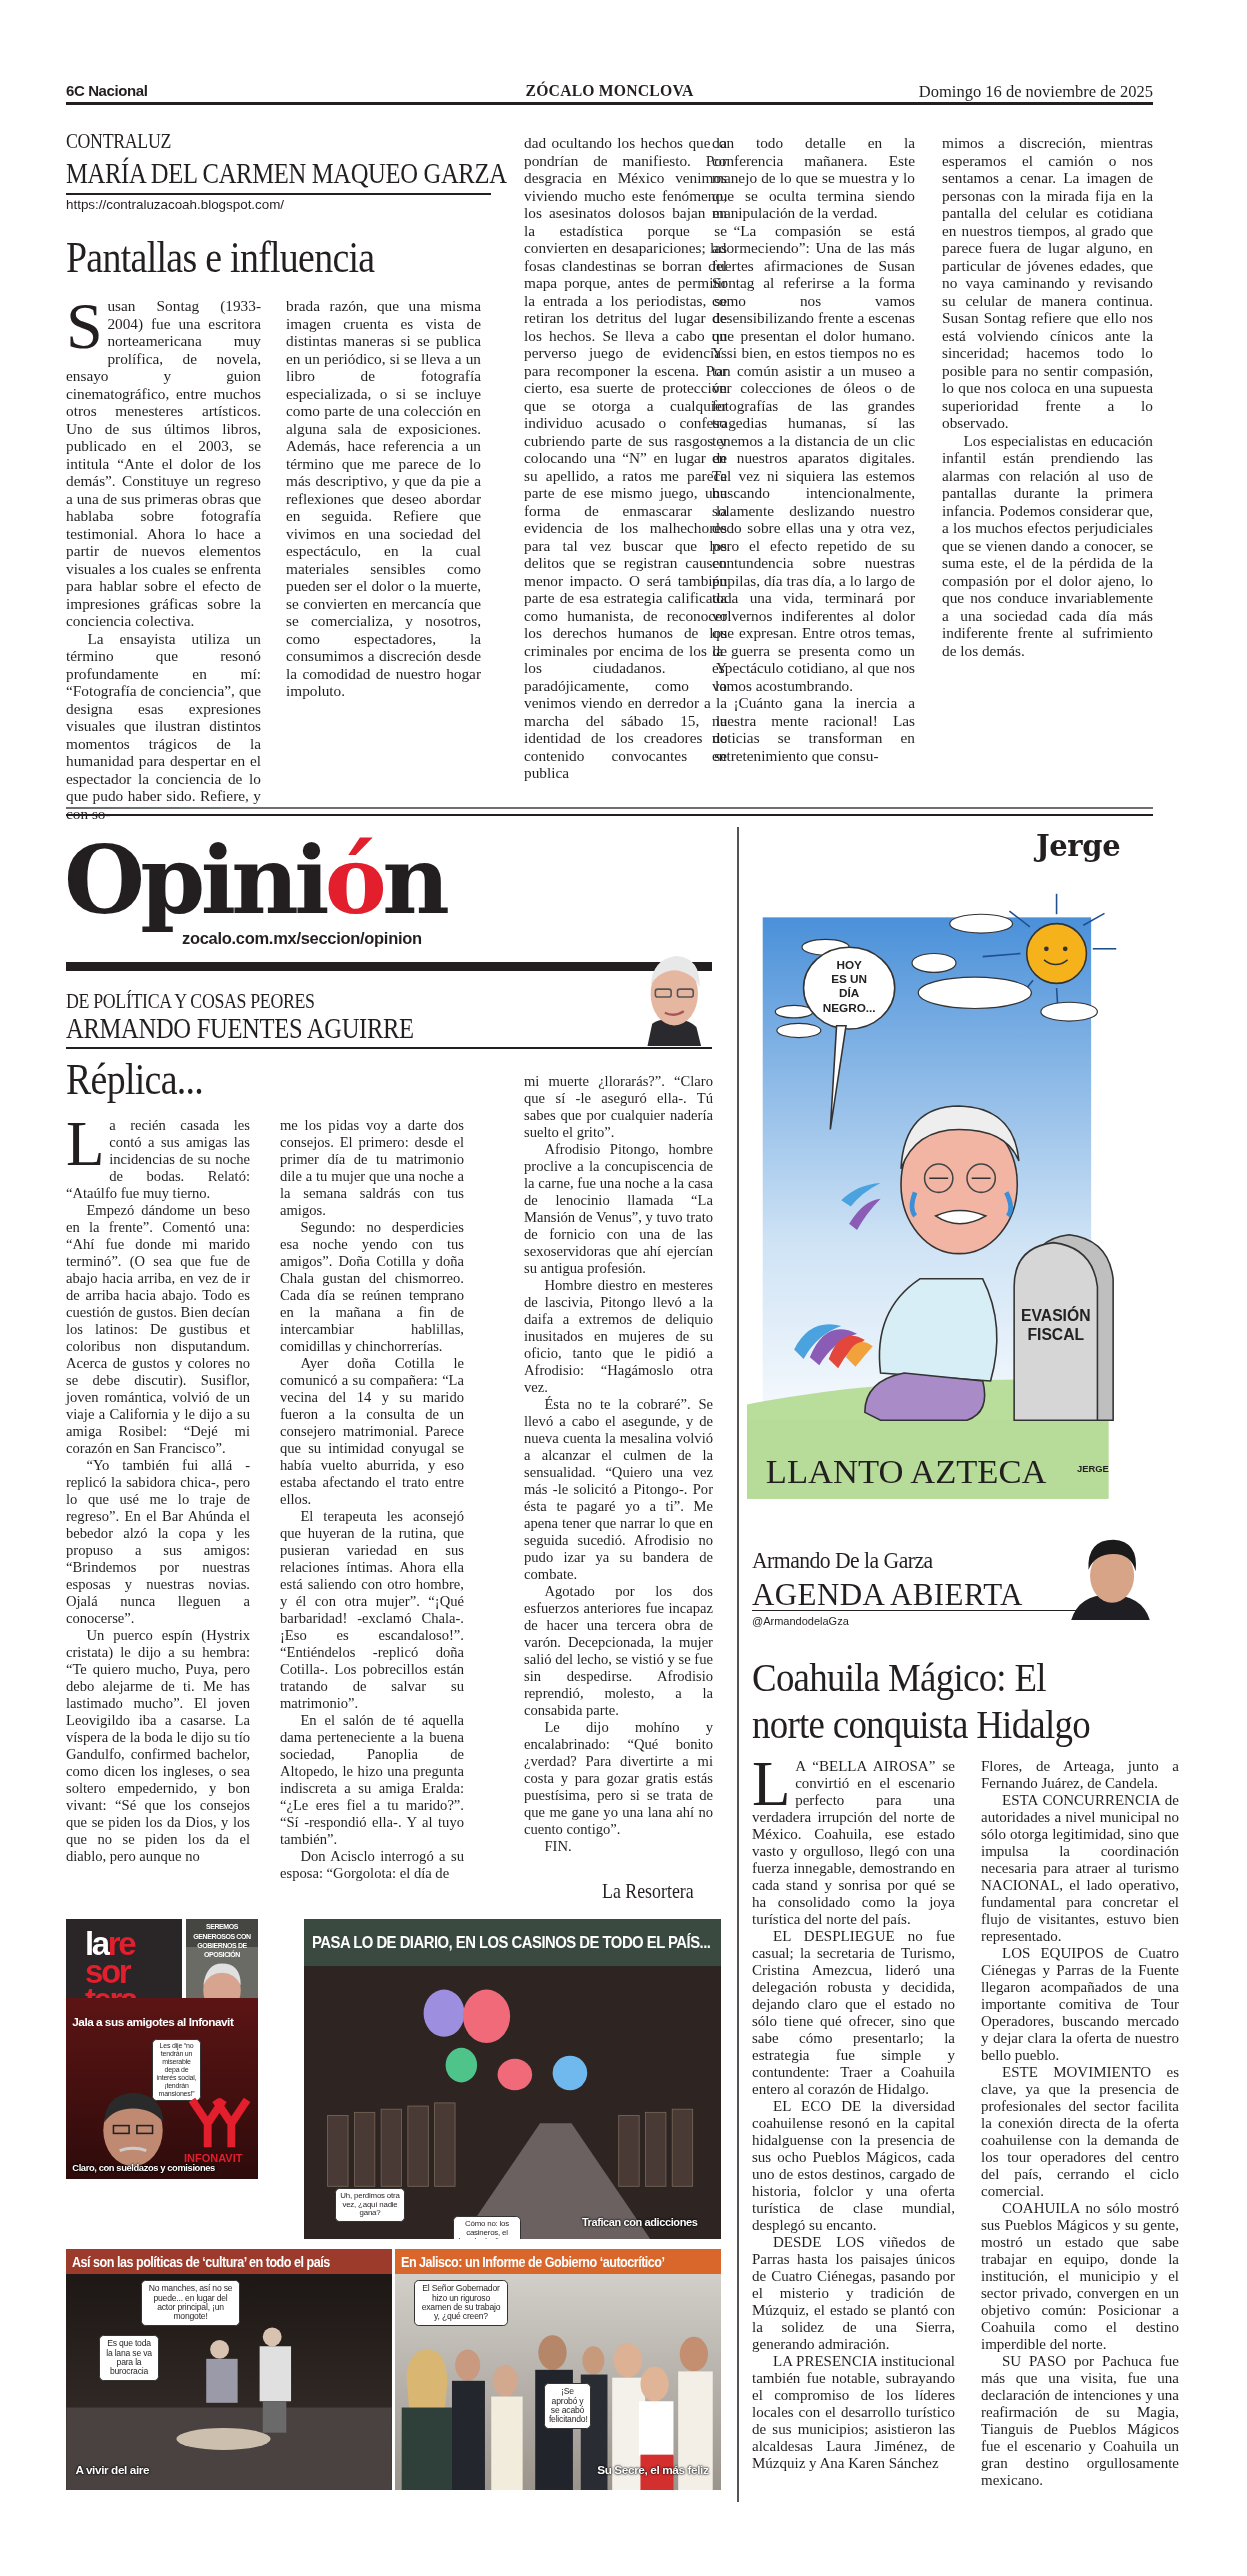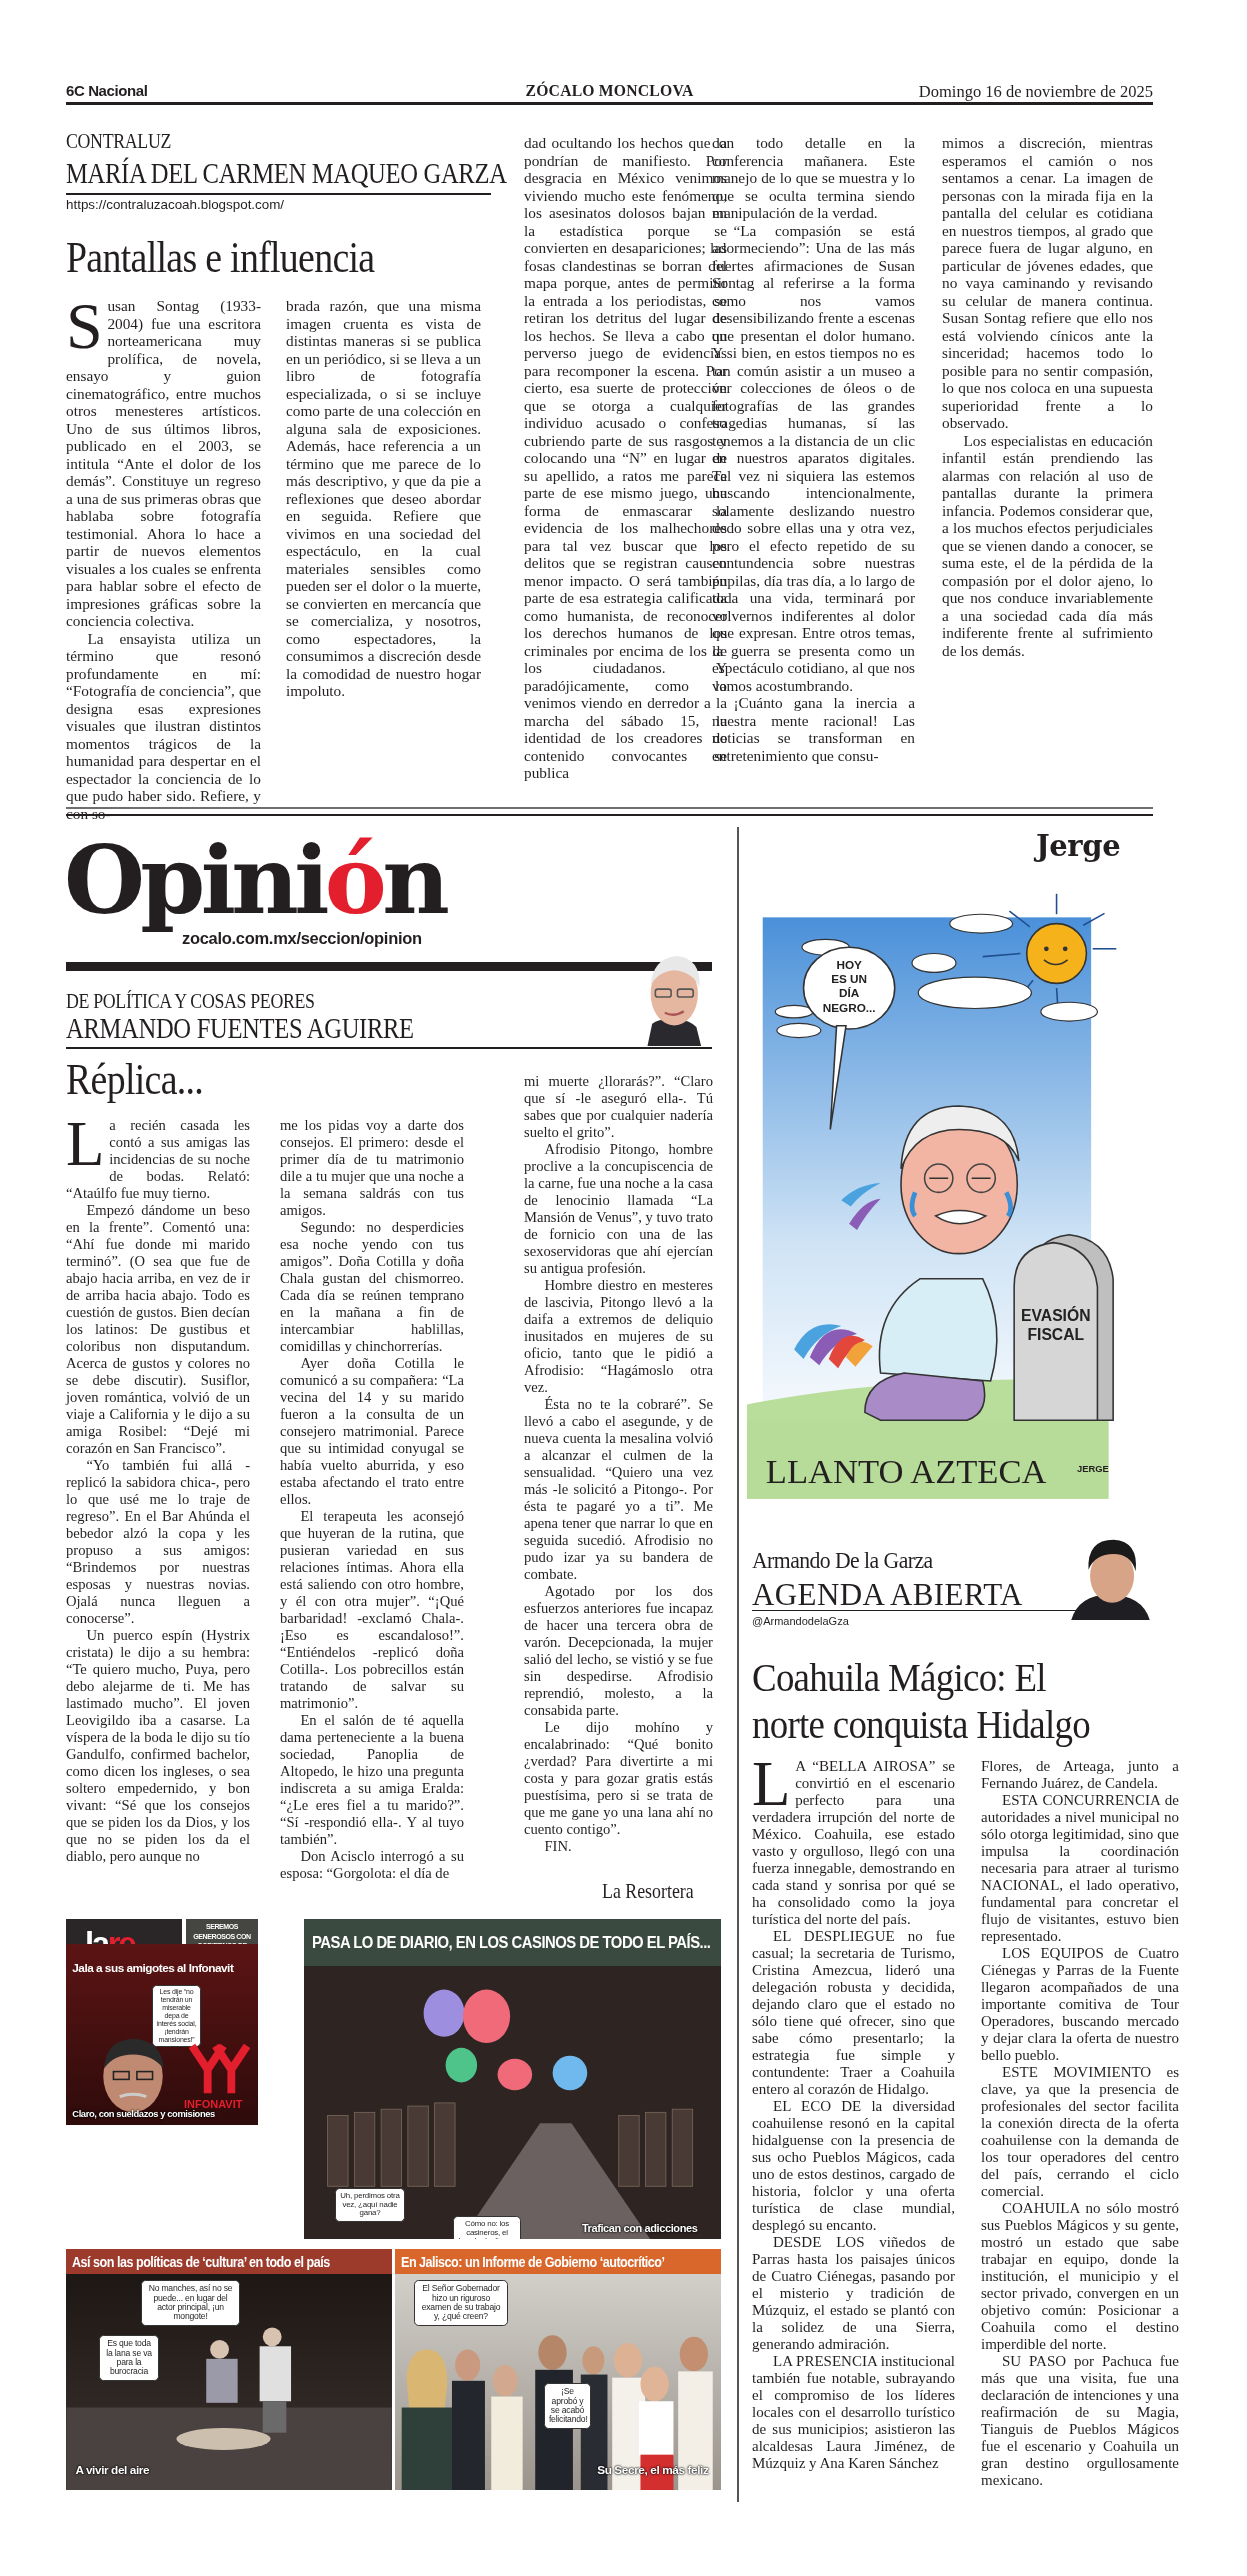--- a/index.html
+++ b/index.html
@@ -245,21 +245,21 @@
     <div>GOBIERNOS DE OPOSICIÓN</div>
   </div>
   <svg style="position:absolute; left:11px; top:35px;" width="50" height="86" viewBox="0 0 64 110">
     <ellipse cx="32" cy="46" rx="24" ry="30" fill="#d7a58f"></ellipse>
     <path d="M8 40 Q12 12 32 12 Q56 12 56 40 Q48 24 32 24 Q16 24 8 40 Z" fill="#e0e0e0"></path>
     <path d="M0 110 Q6 80 32 80 Q58 80 64 110 Z" fill="#8a8a8a"></path>
   </svg>
   <div style="position:absolute; left:0; right:0; bottom:3.1px; color:#fff; font-family:'Liberation Sans', sans-serif; font-weight:bold; font-size:10.2px; text-align:center; letter-spacing:-0.8px; text-shadow:0 0 1.6px #000;">TENDRÁN MIGAJAS</div>
 </div>
 
-<div class="panel" style="left:66px; top:1944px; width:192px; height:181px; background:linear-gradient(#5c1414, #2e0b0b);">
+<div class="panel" style="left:66px; top:1998px; width:192px; height:181px; background:linear-gradient(#5c1414, #2e0b0b);">
   <div style="position:absolute; left:6.3px; top:17.3px; color:#fff; font-family:'Liberation Sans', sans-serif; font-weight:bold; font-size:11.8px; letter-spacing:-0.5px; white-space:nowrap;">Jala a sus amigotes al Infonavit</div>
   <div class="bubble" style="left:86px; top:41px; width:49px; font-size:7px; line-height:7.9px; padding:2.4px;">Les dije “no tendrán un miserable depa de interés social, ¡tendrán mansiones!”</div>
   <svg style="position:absolute; left:118px; top:94px;" width="71" height="63" viewBox="0 0 90 80">
     <path d="M10 10 L30 40 L30 70 M30 40 L50 10 M40 10 L60 40 L60 70 M60 40 L80 10" stroke="#e31e2d" stroke-width="10" fill="none"></path>
   </svg>
   <div style="position:absolute; left:118px; top:154px; color:#e31e2d; font-family:'Liberation Sans', sans-serif; font-weight:bold; font-size:11px;">INFONAVIT</div>
   <svg style="position:absolute; left:23.6px; top:82px;" width="86" height="99" viewBox="0 0 110 126">
     <ellipse cx="55" cy="64" rx="38" ry="46" fill="#c08a72"></ellipse>
     <path d="M18 54 Q20 18 55 16 Q92 18 94 54 Q80 36 55 36 Q30 36 18 54 Z" fill="#2a2a2a"></path>
     <rect x="30" y="58" width="20" height="10" fill="none" stroke="#222" stroke-width="2"></rect>
@@ -286,21 +286,21 @@
         <rect x="132" y="178" width="26" height="102"></rect>
       <rect x="166" y="174" width="26" height="106"></rect>
         <rect x="400" y="190" width="26" height="90"></rect>
       <rect x="434" y="186" width="26" height="94"></rect>
         <rect x="468" y="182" width="26" height="98"></rect>
     </g>
     <path d="M200 347 L300 200 L340 200 L440 347 Z" fill="#6b6160"></path>
   </svg>
   <div class="bubble" style="left:31px; top:269px; width:70px; font-size:7.9px; line-height:8.6px;">Uh, perdimos otra vez, ¿aquí nadie gana?</div>
   <div class="bubble" style="left:149px; top:297px; width:68px; font-size:7.9px; line-height:8.6px;">Cómo no: los casineros, el lavado de dinero, ¡y Salinas Pliego!</div>
-  <div class="caption" style="right:23.6px; bottom:5px; font-size:11px;">Trafican con adicciones</div>
+  <div class="caption" style="right:23.6px; bottom:11px; font-size:11px;">Trafican con adicciones</div>
 </div>
 
 <div class="panel" style="left:66px; top:2249px; width:326px; height:241px; background:linear-gradient(#1a1412, #3a322e);">
   <div style="position:absolute; left:0; right:0; top:0; height:25px; background:#9c3a2c;"></div>
   <div class="panel-title" style="left:6.3px; top:3.9px; font-size:15px; transform:scaleX(0.84); transform-origin:left;">Así son las políticas de ‘cultura’ en todo el país</div>
   <svg style="position:absolute; left:0; top:25px;" width="326" height="216" viewBox="0 0 414 275">
     <rect x="0" y="170" width="414" height="105" fill="#4a4240"></rect>
     <ellipse cx="200" cy="210" rx="60" ry="14" fill="#cdbfae"></ellipse>
     <circle cx="195" cy="96" r="12" fill="#d8c2b0"></circle>
     <rect x="178" y="108" width="40" height="56" fill="#9a9aa8"></rect>

